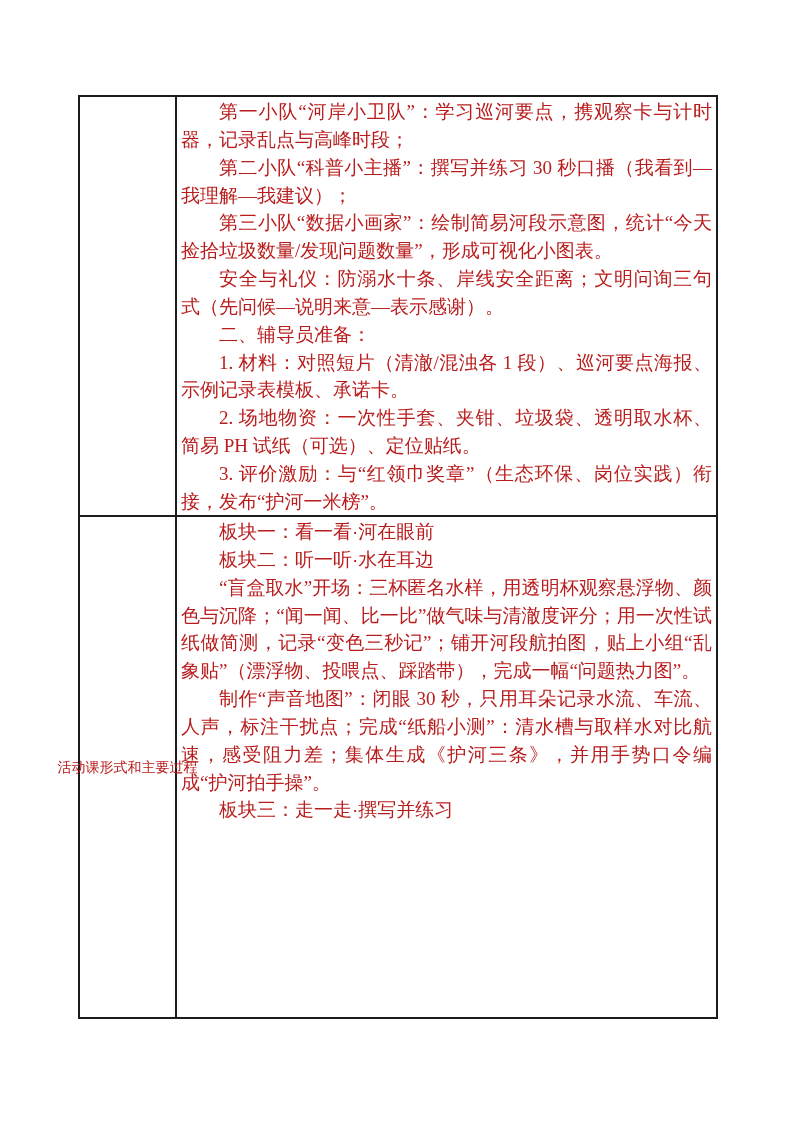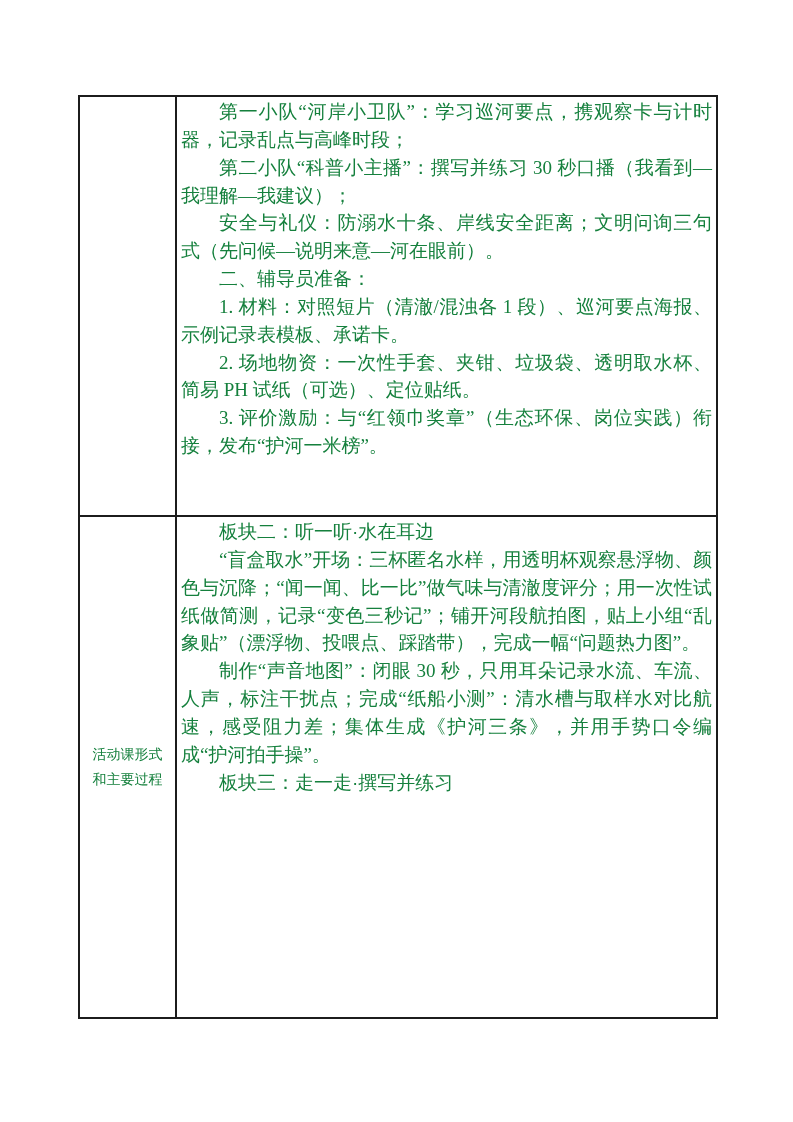--- a/index.html
+++ b/index.html
@@ -7,21 +7,21 @@
     padding: 0;
     background: #ffffff;
   }
   .page {
     position: relative;
     width: 793px;
     height: 1122px;
     background: #ffffff;
     overflow: hidden;
     font-family: "Liberation Serif", "DejaVu Serif", serif;
-    color: #15803d;
+    color: #b91c1c;
   }
   .doc-table {
     position: absolute;
     left: 78px;
     top: 95px;
     width: 640px;
     box-sizing: border-box;
     border: 2px solid #1c1c1c;
   }
   .t-row {
@@ -30,21 +30,21 @@
   }
   .t-row.second {
     border-top: 2px solid #1c1c1c;
   }
   .label-cell {
     width: 97px;
     flex: 0 0 97px;
     box-sizing: border-box;
     border-right: 2px solid #1c1c1c;
     display: flex;
-    flex-direction: column;
+    flex-direction: row;
     justify-content: center;
     align-items: center;
     font-size: 14px;
     line-height: 25px;
     text-align: center;
   }
   .content-cell {
     flex: 1 1 auto;
     box-sizing: border-box;
     padding: 1px 4px 0 4px;
@@ -71,34 +71,36 @@
 <body>
 
 <div class="page">
   <div class="doc-table">
 
     <div class="t-row first">
       <div class="label-cell"></div>
       <div class="content-cell">
           <p class="para body">第一小队“河岸小卫队”：学习巡河要点，携观察卡与计时器，记录乱点与高峰时段；</p>
           <p class="para body">第二小队“科普小主播”：撰写并练习 30 秒口播（我看到—我理解—我建议）；</p>
-          <p class="para body">安全与礼仪：防溺水十条、岸线安全距离；文明问询三句式（先问候—说明来意—河在眼前）。</p>
+          <p class="para body">第三小队“数据小画家”：绘制简易河段示意图，统计“今天捡拾垃圾数量/发现问题数量”，形成可视化小图表。</p>
+          <p class="para body">安全与礼仪：防溺水十条、岸线安全距离；文明问询三句式（先问候—说明来意—表示感谢）。</p>
           <p class="para heading">二、辅导员准备：</p>
           <p class="para body">1. 材料：对照短片（清澈/混浊各 1 段）、巡河要点海报、示例记录表模板、承诺卡。</p>
           <p class="para body">2. 场地物资：一次性手套、夹钳、垃圾袋、透明取水杯、简易 PH 试纸（可选）、定位贴纸。</p>
           <p class="para body">3. 评价激励：与“红领巾奖章”（生态环保、岗位实践）衔接，发布“护河一米榜”。</p>
         </div>
     </div>
 
     <div class="t-row second">
       <div class="label-cell">
           <div class="label-line">活动课形式</div>
           <div class="label-line">和主要过程</div>
         </div>
       <div class="content-cell">
+          <p class="para heading">板块一：看一看·河在眼前</p>
           <p class="para heading">板块二：听一听·水在耳边</p>
           <p class="para body">“盲盒取水”开场：三杯匿名水样，用透明杯观察悬浮物、颜色与沉降；“闻一闻、比一比”做气味与清澈度评分；用一次性试纸做简测，记录“变色三秒记”；铺开河段航拍图，贴上小组“乱象贴”（漂浮物、投喂点、踩踏带），完成一幅“问题热力图”。</p>
           <p class="para body">制作“声音地图”：闭眼 30 秒，只用耳朵记录水流、车流、人声，标注干扰点；完成“纸船小测”：清水槽与取样水对比航速，感受阻力差；集体生成《护河三条》，并用手势口令编成“护河拍手操”。</p>
           <p class="para heading">板块三：走一走·撰写并练习</p>
         </div>
     </div>
 
   </div>
 </div>
 

